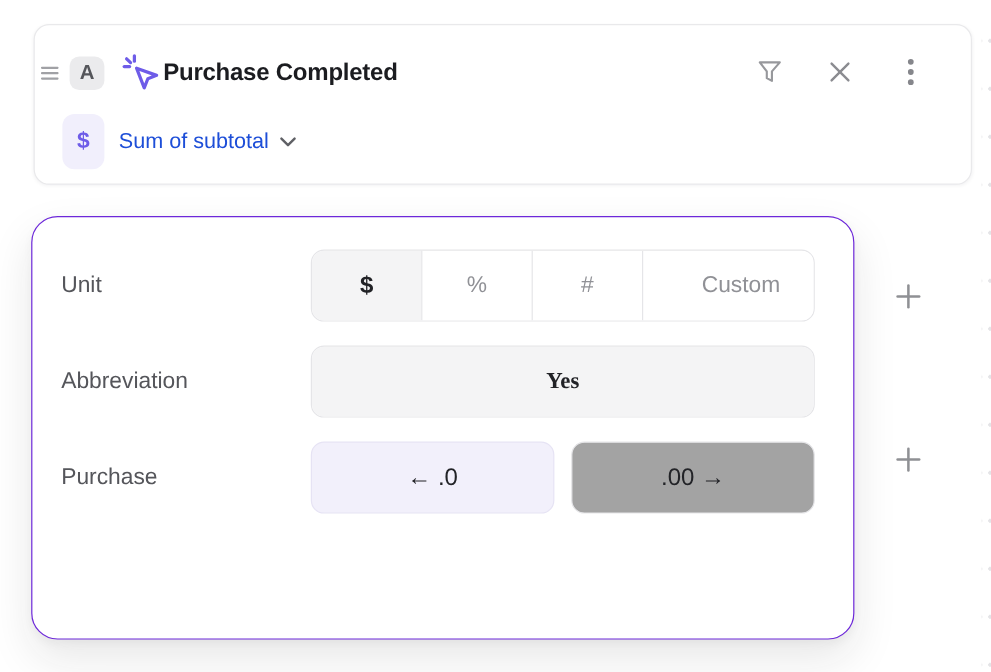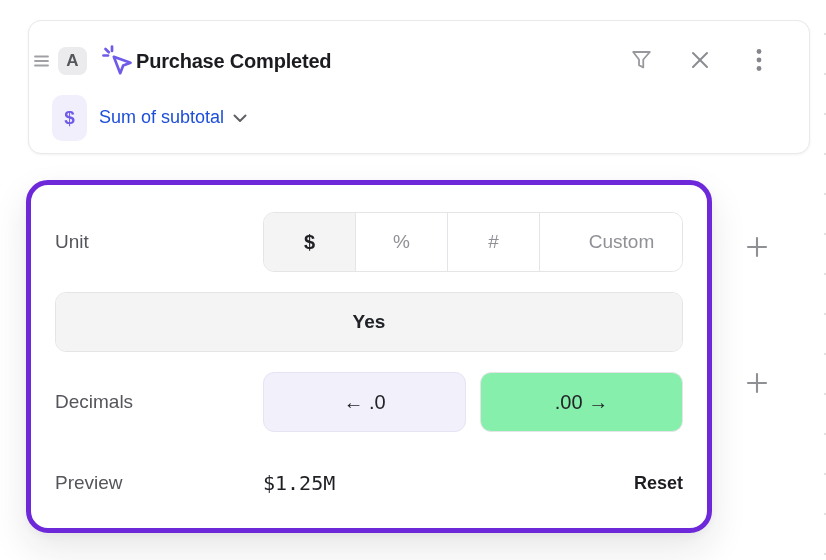--- a/index.html
+++ b/index.html
@@ -57,21 +57,21 @@
   }
   .metric-selector {
     margin-left:12px; display:flex; align-items:center; cursor:pointer;
   }
   .metric-label { font-size:18px; color:#1d4ed8; }
   .metric-selector svg { margin-left:9px; margin-top:2px; }
 
   
   .format-popover {
     position:absolute; left:26px; top:180px; width:686px; height:353px;
-    background:#fff; border:5px solid #6d28d9; border-radius:22px;
+    background:#fff; border:1px solid #6d28d9; border-radius:22px;
     box-shadow: 0 16px 36px rgba(25,26,32,0.10), 0 3px 8px rgba(25,26,32,0.04);
   }
   .pop-row {
     position:absolute; left:24px; width:628px;
     display:flex; align-items:center;
   }
   .pop-row.unit    { top:27px;  height:60px; }
   .pop-row.abbr    { top:107px; height:60px; }
   .pop-row.dec     { top:187px; height:60px; }
   .pop-row.preview { top:275px; height:46px; }
@@ -88,26 +88,26 @@
     border:none; border-left:1px solid #e5e5e8; padding:0;
     font-family:"Liberation Sans", sans-serif;
   }
   .seg-item:first-child { border-left:none; }
   .seg-item.sel { background:#f4f4f5; color:#212226; font-weight:700; }
   .seg.unit-seg .seg-item:nth-child(1) { flex:0 0 91px; font-size:20px; }
   .seg.unit-seg .seg-item:nth-child(2) { flex:0 0 92px; }
   .seg.unit-seg .seg-item:nth-child(3) { flex:0 0 92px; }
   .seg.unit-seg .seg-item:nth-child(4) { flex:1;padding-left:21px; }
   .seg.abbr-seg .seg-item { flex:1; font-weight:400; }
-  .seg.abbr-seg .seg-item.sel { font-weight:600; }
+  .seg.abbr-seg .seg-item.sel { font-weight:600;font-family:Liberation Serif, serif; }
 
   .dec-wrap { flex:1; display:flex; gap:14px; }
   .dec-btn {
     flex:1; height:60px; border:1px solid #e5e5e8; border-radius:11px;
-    background:#86efac; color:#222327; font-size:20px; font-weight:500;
+    background:#a3a3a3; color:#222327; font-size:20px; font-weight:500;
     display:flex; align-items:center; justify-content:center; cursor:pointer;
     font-family:"Liberation Sans", sans-serif;
   }
   .dec-btn.active { background:#f2f0fb; border-color:#e6e3f4; }
 
   .preview-value {
     font-family:"DejaVu Sans Mono", monospace;
     font-size:20px; color:#1f2024;
   }
   .preview-spacer { flex:1; }
@@ -210,39 +210,34 @@
       <span class="pop-label">Unit</span>
       <div class="seg unit-seg">
         <button class="seg-item sel">$</button>
         <button class="seg-item">%</button>
         <button class="seg-item">#</button>
         <button class="seg-item">Custom</button>
       </div>
     </div>
 
     <div class="pop-row abbr">
+      <span class="pop-label">Abbreviation</span>
       <div class="seg abbr-seg">
         <button class="seg-item sel">Yes</button>
       </div>
     </div>
 
     <div class="pop-row dec">
-      <span class="pop-label">Decimals</span>
+      <span class="pop-label">Purchase</span>
       <div class="dec-wrap">
         <button class="dec-btn active">← .0</button>
         <button class="dec-btn">.00 →</button>
       </div>
     </div>
 
-    <div class="pop-row preview">
-      <span class="pop-label">Preview</span>
-      <span class="preview-value">$1.25M</span>
-      <span class="preview-spacer"></span>
-      <button class="reset-btn">Reset</button>
-    </div>
   </div>
 
   <button class="plus-btn p1">
     <svg width="22" height="22" viewBox="0 0 22 22">
       <g stroke="#8f9094" stroke-width="2.1" stroke-linecap="round">
         <line x1="11" y1="2" x2="11" y2="20"></line>
         <line x1="2" y1="11" x2="20" y2="11"></line>
       </g>
     </svg>
   </button>

